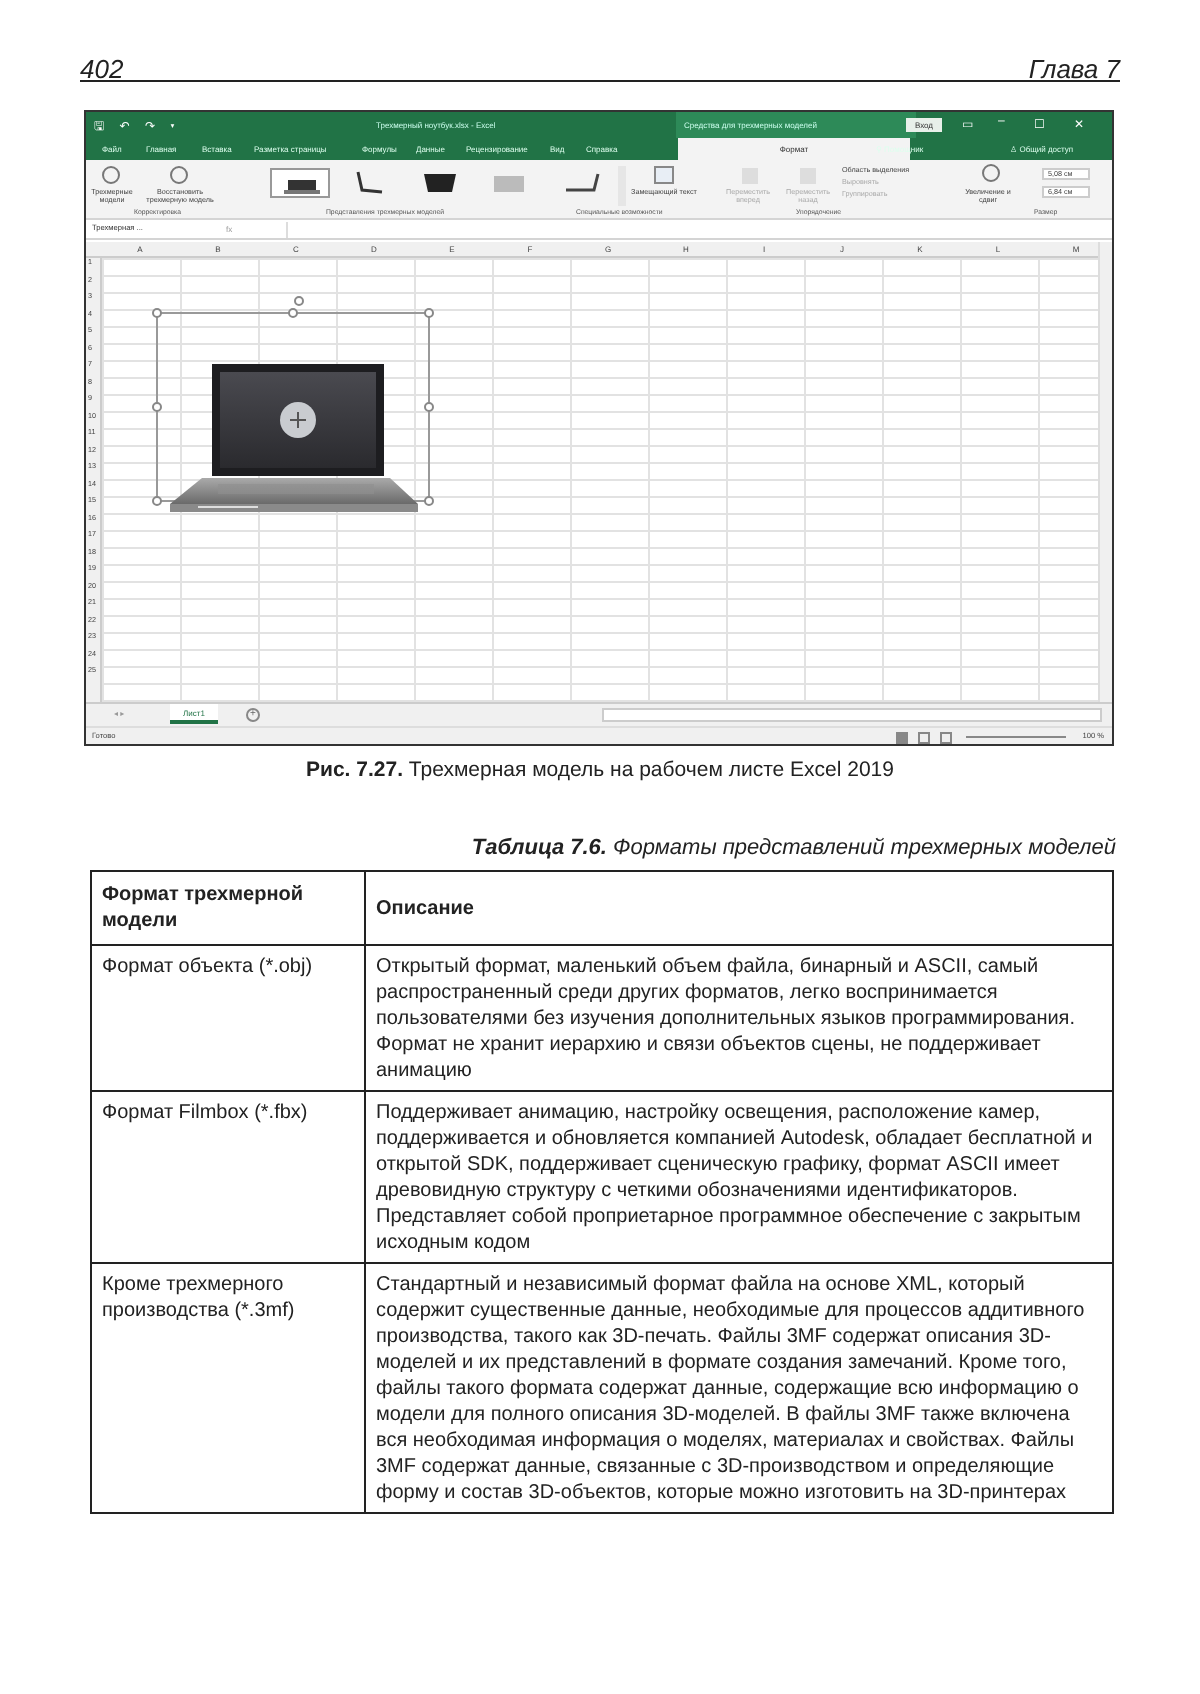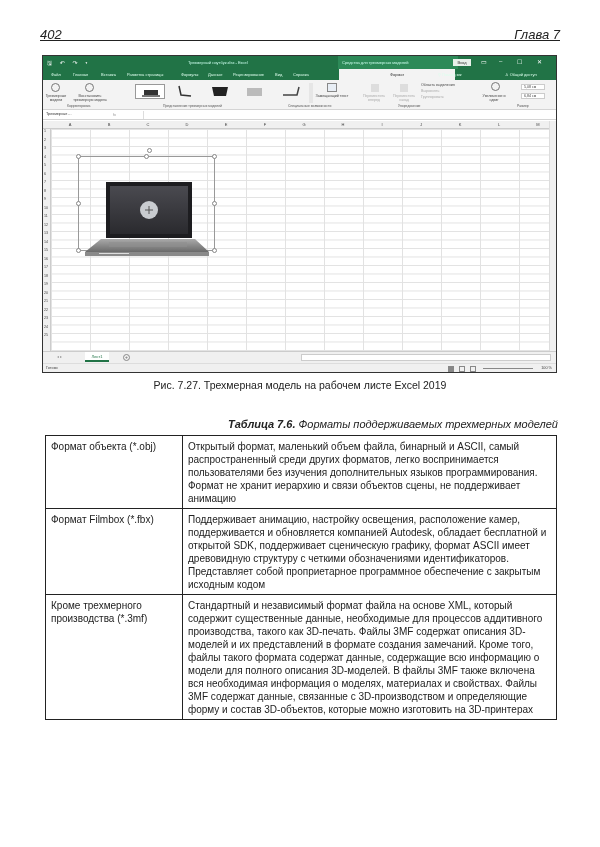--- a/index.html
+++ b/index.html
@@ -46,21 +46,21 @@
   .statusbar { position: absolute; left: 0; top: 307px; width: 515px; height: 10px; background: #f0f0f0; border-top: 1px solid #ddd; }
   .statusbar .ready { position: absolute; left: 3px; top: 2px; font-size: 3.8px; color: #444; }
   .statusbar .zoom { position: absolute; right: 6px; top: 2px; font-size: 3.8px; color: #444; }
   .statusbar .views { position: absolute; left: 405px; top: 2px; width: 30px; height: 6px; }
   .statusbar .slider { position: absolute; left: 440px; top: 4px; width: 50px; height: 1px; background: #888; }
   .selection { position: absolute; left: 35px; top: 100px; width: 137px; height: 95px; border: 1px solid #999; }
   .handle { position: absolute; width: 5px; height: 5px; border: 1px solid #888; border-radius: 50%; background: #fff; }
   .laptop { position: absolute; left: 38px; top: 126px; width: 130px; height: 78px; }
 
   .caption { position: absolute; left: 0; width: 600px; top: 379px; text-align: center; font-size: 10.5px; color: #222; }
-  .caption b { font-weight: normal; }
+  .caption b { font-weight: bold; }
   .table-caption { position: absolute; right: 42px; top: 418px; font-size: 11px; font-style: italic; color: #222; }
   .table-caption b { font-weight: bold; }
 
   table.formats { position: absolute; left: 45px; top: 435px; width: 512px; border-collapse: collapse; font-size: 10px; line-height: 13px; color: #222; }
   table.formats td, table.formats th { border: 1px solid #222; vertical-align: top; padding: 4px 5px 3px 5px; text-align: left; }
   table.formats th { font-weight: bold; padding: 5px 5px 5px 5px; vertical-align: middle; }
   table.formats td.c1, table.formats th.c1 { width: 137px; }
 </style>
 </head>
 <body>
@@ -254,25 +254,29 @@
     <div class="slider"></div>
     <span class="zoom">100 %</span>
   </div>
 </div>
 
 <div class="caption">
   <b>Рис. 7.27.</b><span> Трехмерная модель на рабочем листе Excel 2019</span>
 </div>
 
 <div class="table-caption">
-  <b>Таблица 7.6.</b><span> Форматы поддерживаемых трехмерных моделей</span>
+  <b>Таблица 7.6.</b><span> Форматы представлений трехмерных моделей</span>
 </div>
 
 <table class="formats">
   <tbody>
+      <tr>
+    <th class="c1">Формат трехмерной модели</th>
+    <th>Описание</th>
+  </tr>
   <tr>
     <td class="c1">Формат объекта (*.obj)</td>
     <td>Открытый формат, маленький объем файла, бинарный и ASCII, самый распространенный среди других форматов, легко воспринимается пользователями без изучения дополнительных языков программирования. Формат не хранит иерархию и связи объектов сцены, не поддерживает анимацию</td>
   </tr>
   <tr>
     <td class="c1">Формат Filmbox (*.fbx)</td>
     <td>Поддерживает анимацию, настройку освещения, расположение камер, поддерживается и обновляется компанией Autodesk, обладает бесплатной и открытой SDK, поддерживает сценическую графику, формат ASCII имеет древовидную структуру с четкими обозначениями идентификаторов. Представляет собой проприетарное программное обеспечение с закрытым исходным кодом</td>
   </tr>
   <tr>
     <td class="c1">Кроме трехмерного производства (*.3mf)</td>

